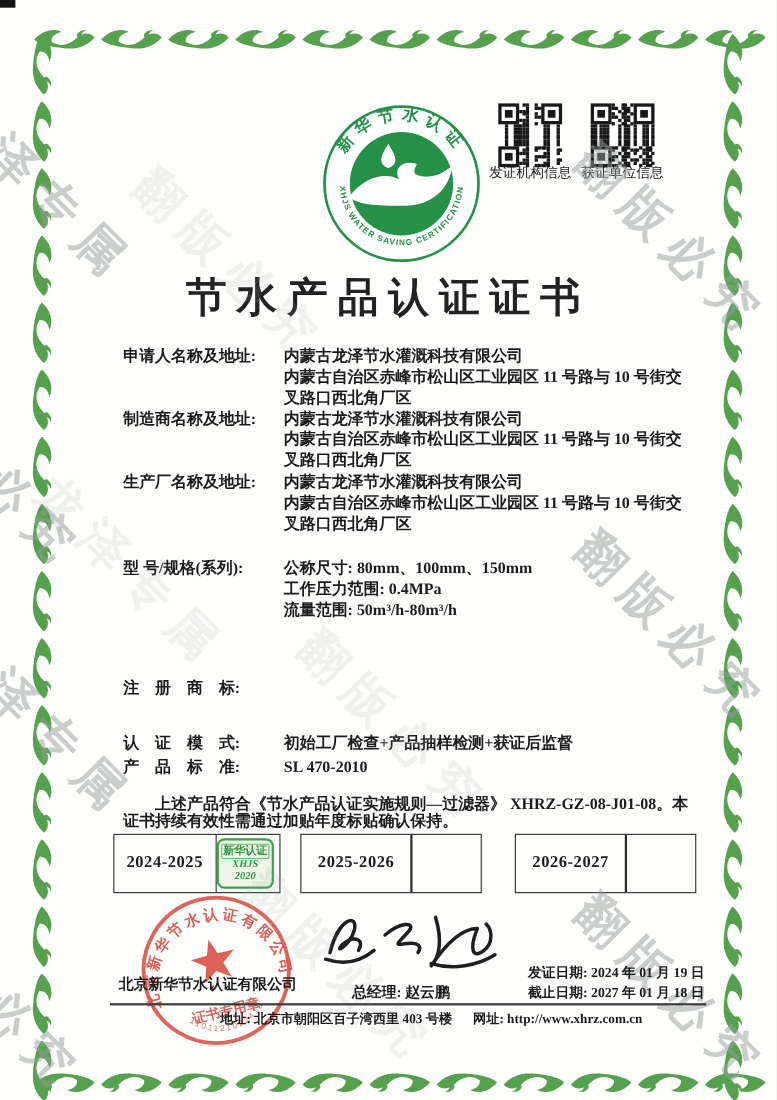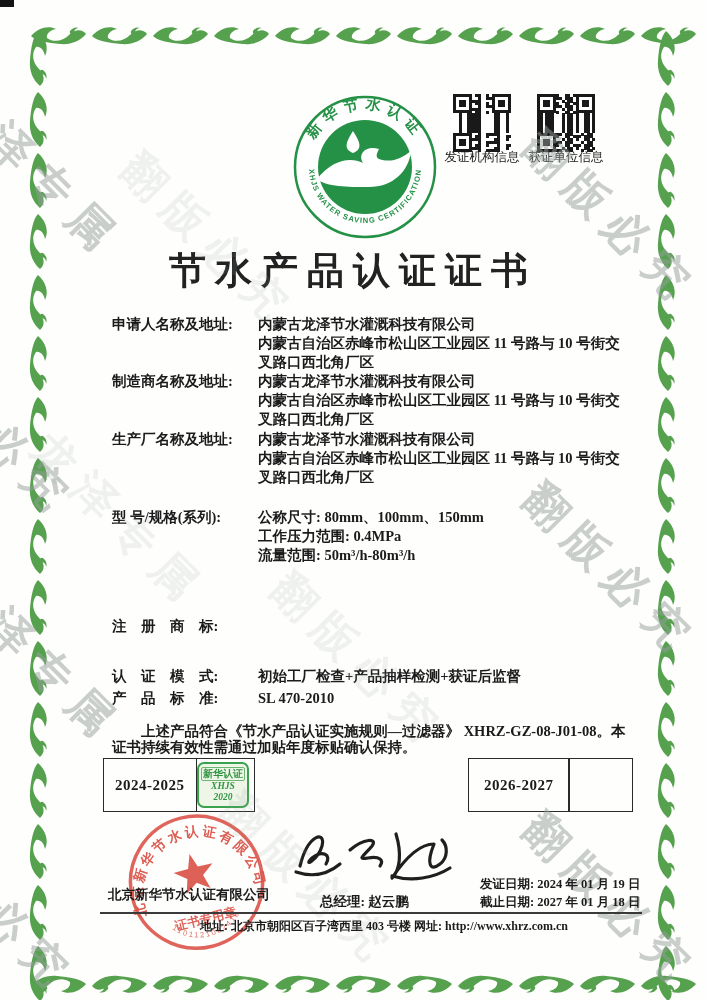--- a/index.html
+++ b/index.html
@@ -50,21 +50,21 @@
 
   
   .stamp{position:absolute;left:100px;top:810px;width:195px;height:148px;transform:rotate(-14deg);opacity:.92;z-index:4;}
   .signature{position:absolute;left:288px;top:820px;width:170px;height:72px;z-index:4;}
   .company-footer{position:absolute;left:108px;top:886px;font-family:"Liberation Sans","DejaVu Sans",sans-serif;
                   font-size:13.5px;font-weight:bold;z-index:5;}
   .manager{position:absolute;left:320px;top:893px;font-size:13.5px;font-weight:bold;z-index:5;}
   .dates{position:absolute;left:480px;top:875px;font-size:12.5px;font-weight:bold;line-height:18px;z-index:5;}
   .rule{position:absolute;left:100px;right:64px;top:912px;height:1.5px;background:#3a3a3a;z-index:5;}
   .addr-row{position:absolute;left:200px;top:918px;font-size:12px;font-weight:bold;z-index:5;}
-  .addr-row .site{margin-left:0;}
+  .addr-row .site{margin-left:16px;}
 </style>
 </head>
 <body>
 
 <div class="page">
 
   <div class="artifact"></div>
 
   <svg class="frame-svg" id="frame" viewBox="0 0 706 1000">
     <defs>
@@ -507,20 +507,24 @@
 
   <div class="ybox" style="left:103px;width:152px">
     <div class="divider"></div>
     <div class="years">2024-2025</div>
     <div class="sticker">
       <span class="stk1">新华认证</span>
       <span class="stk2">XHJS</span>
       <span class="stk3">2020</span>
     </div>
   </div>
+  <div class="ybox" style="left:273px;width:165px">
+    <div class="divider"></div>
+    <div class="years">2025-2026</div>
+  </div>
   <div class="ybox" style="left:468px;width:165px">
     <div class="divider"></div>
     <div class="years">2026-2027</div>
   </div>
 
   <svg class="stamp" viewBox="0 0 195 148">
     <circle cx="97" cy="72" r="66" fill="none" stroke="#d8453a" stroke-width="3.5" opacity=".9"></circle>
     <polygon points="97,43 102,57.1 117,57.5 105.1,66.6 109.3,81 97,72.5 84.7,81 88.9,66.6 77,57.5 92,57.1" fill="#d8453a" opacity=".92"></polygon>
     <path id="stamparc" d="M42,98 A57,57 0 1 1 152,98" fill="none"></path>
     <text font-size="13.5" font-weight="bold" letter-spacing="3" fill="#d8453a" opacity=".95" font-family="Liberation Sans, DejaVu Sans, sans-serif">

